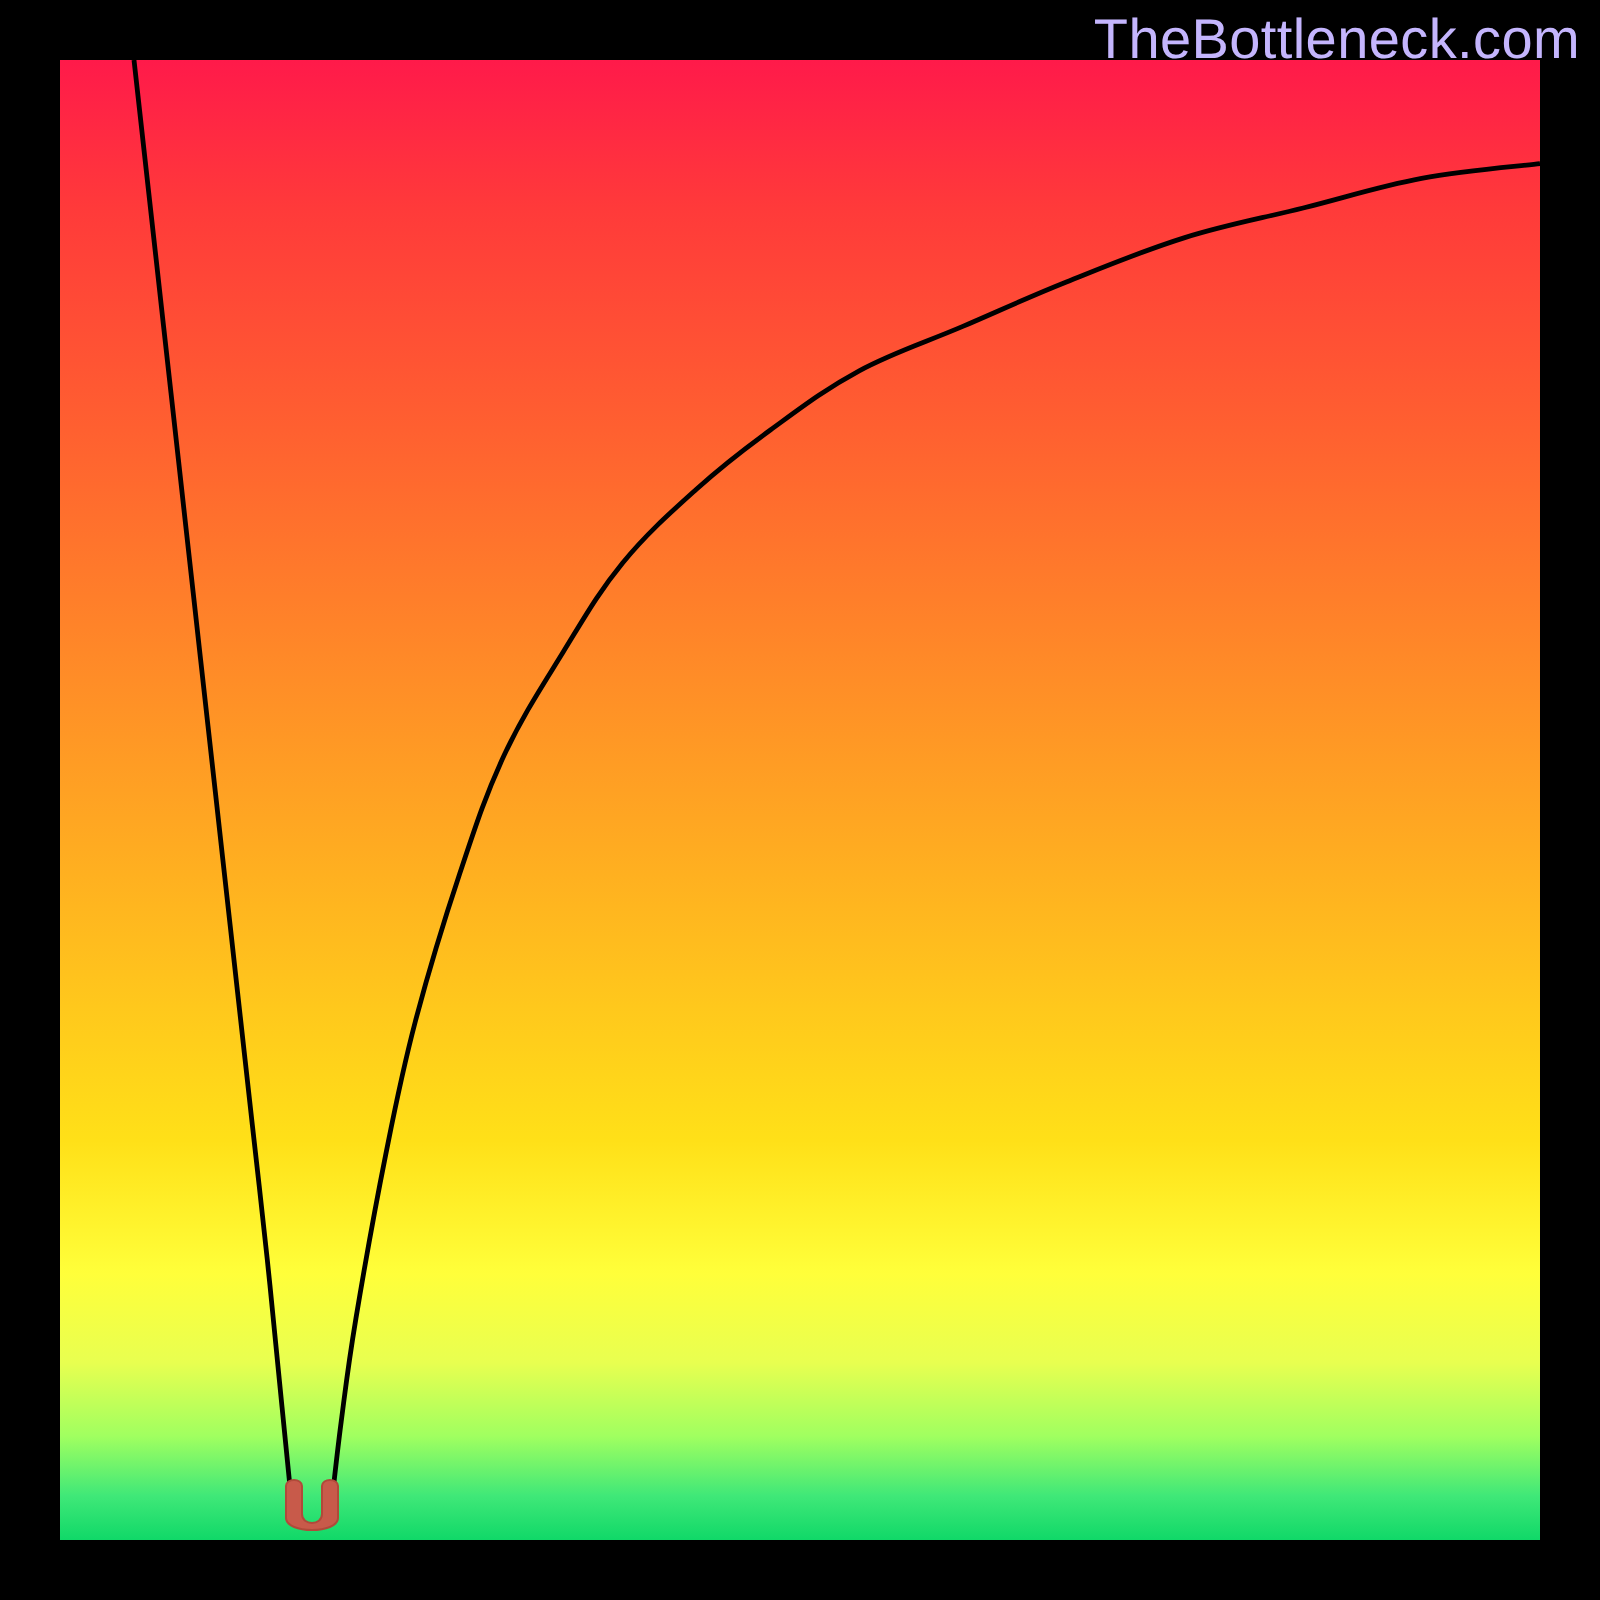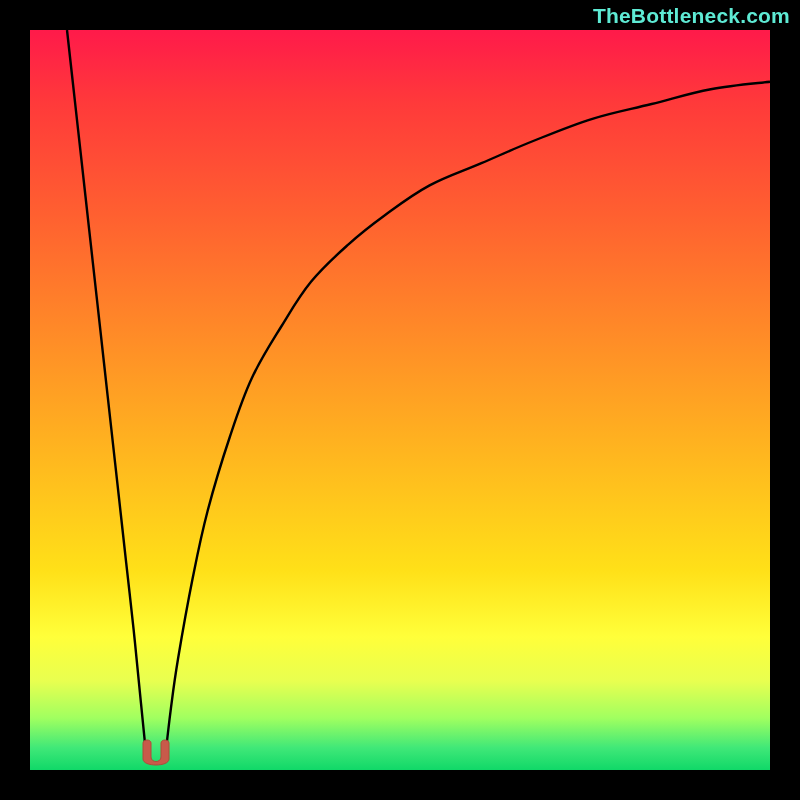--- a/index.html
+++ b/index.html
@@ -33,23 +33,23 @@
       #a0ff60 93%,
       #40e878 97%,
       #10d868 100%
     );
   }
   .watermark {
     position: absolute;
     top: 4px;
     right: 10px;
     font-family: Arial, Helvetica, sans-serif;
-    font-size: 21px;
-    font-weight: 700;
-    color: #5eead4;
+    font-size: 28px;
+    font-weight: 400;
+    color: #c4b5fd;
     letter-spacing: 0.2px;
   }
   svg.curve {
     position: absolute;
     left: 30px;
     top: 30px;
     width: 740px;
     height: 740px;
     overflow: visible;
   }

